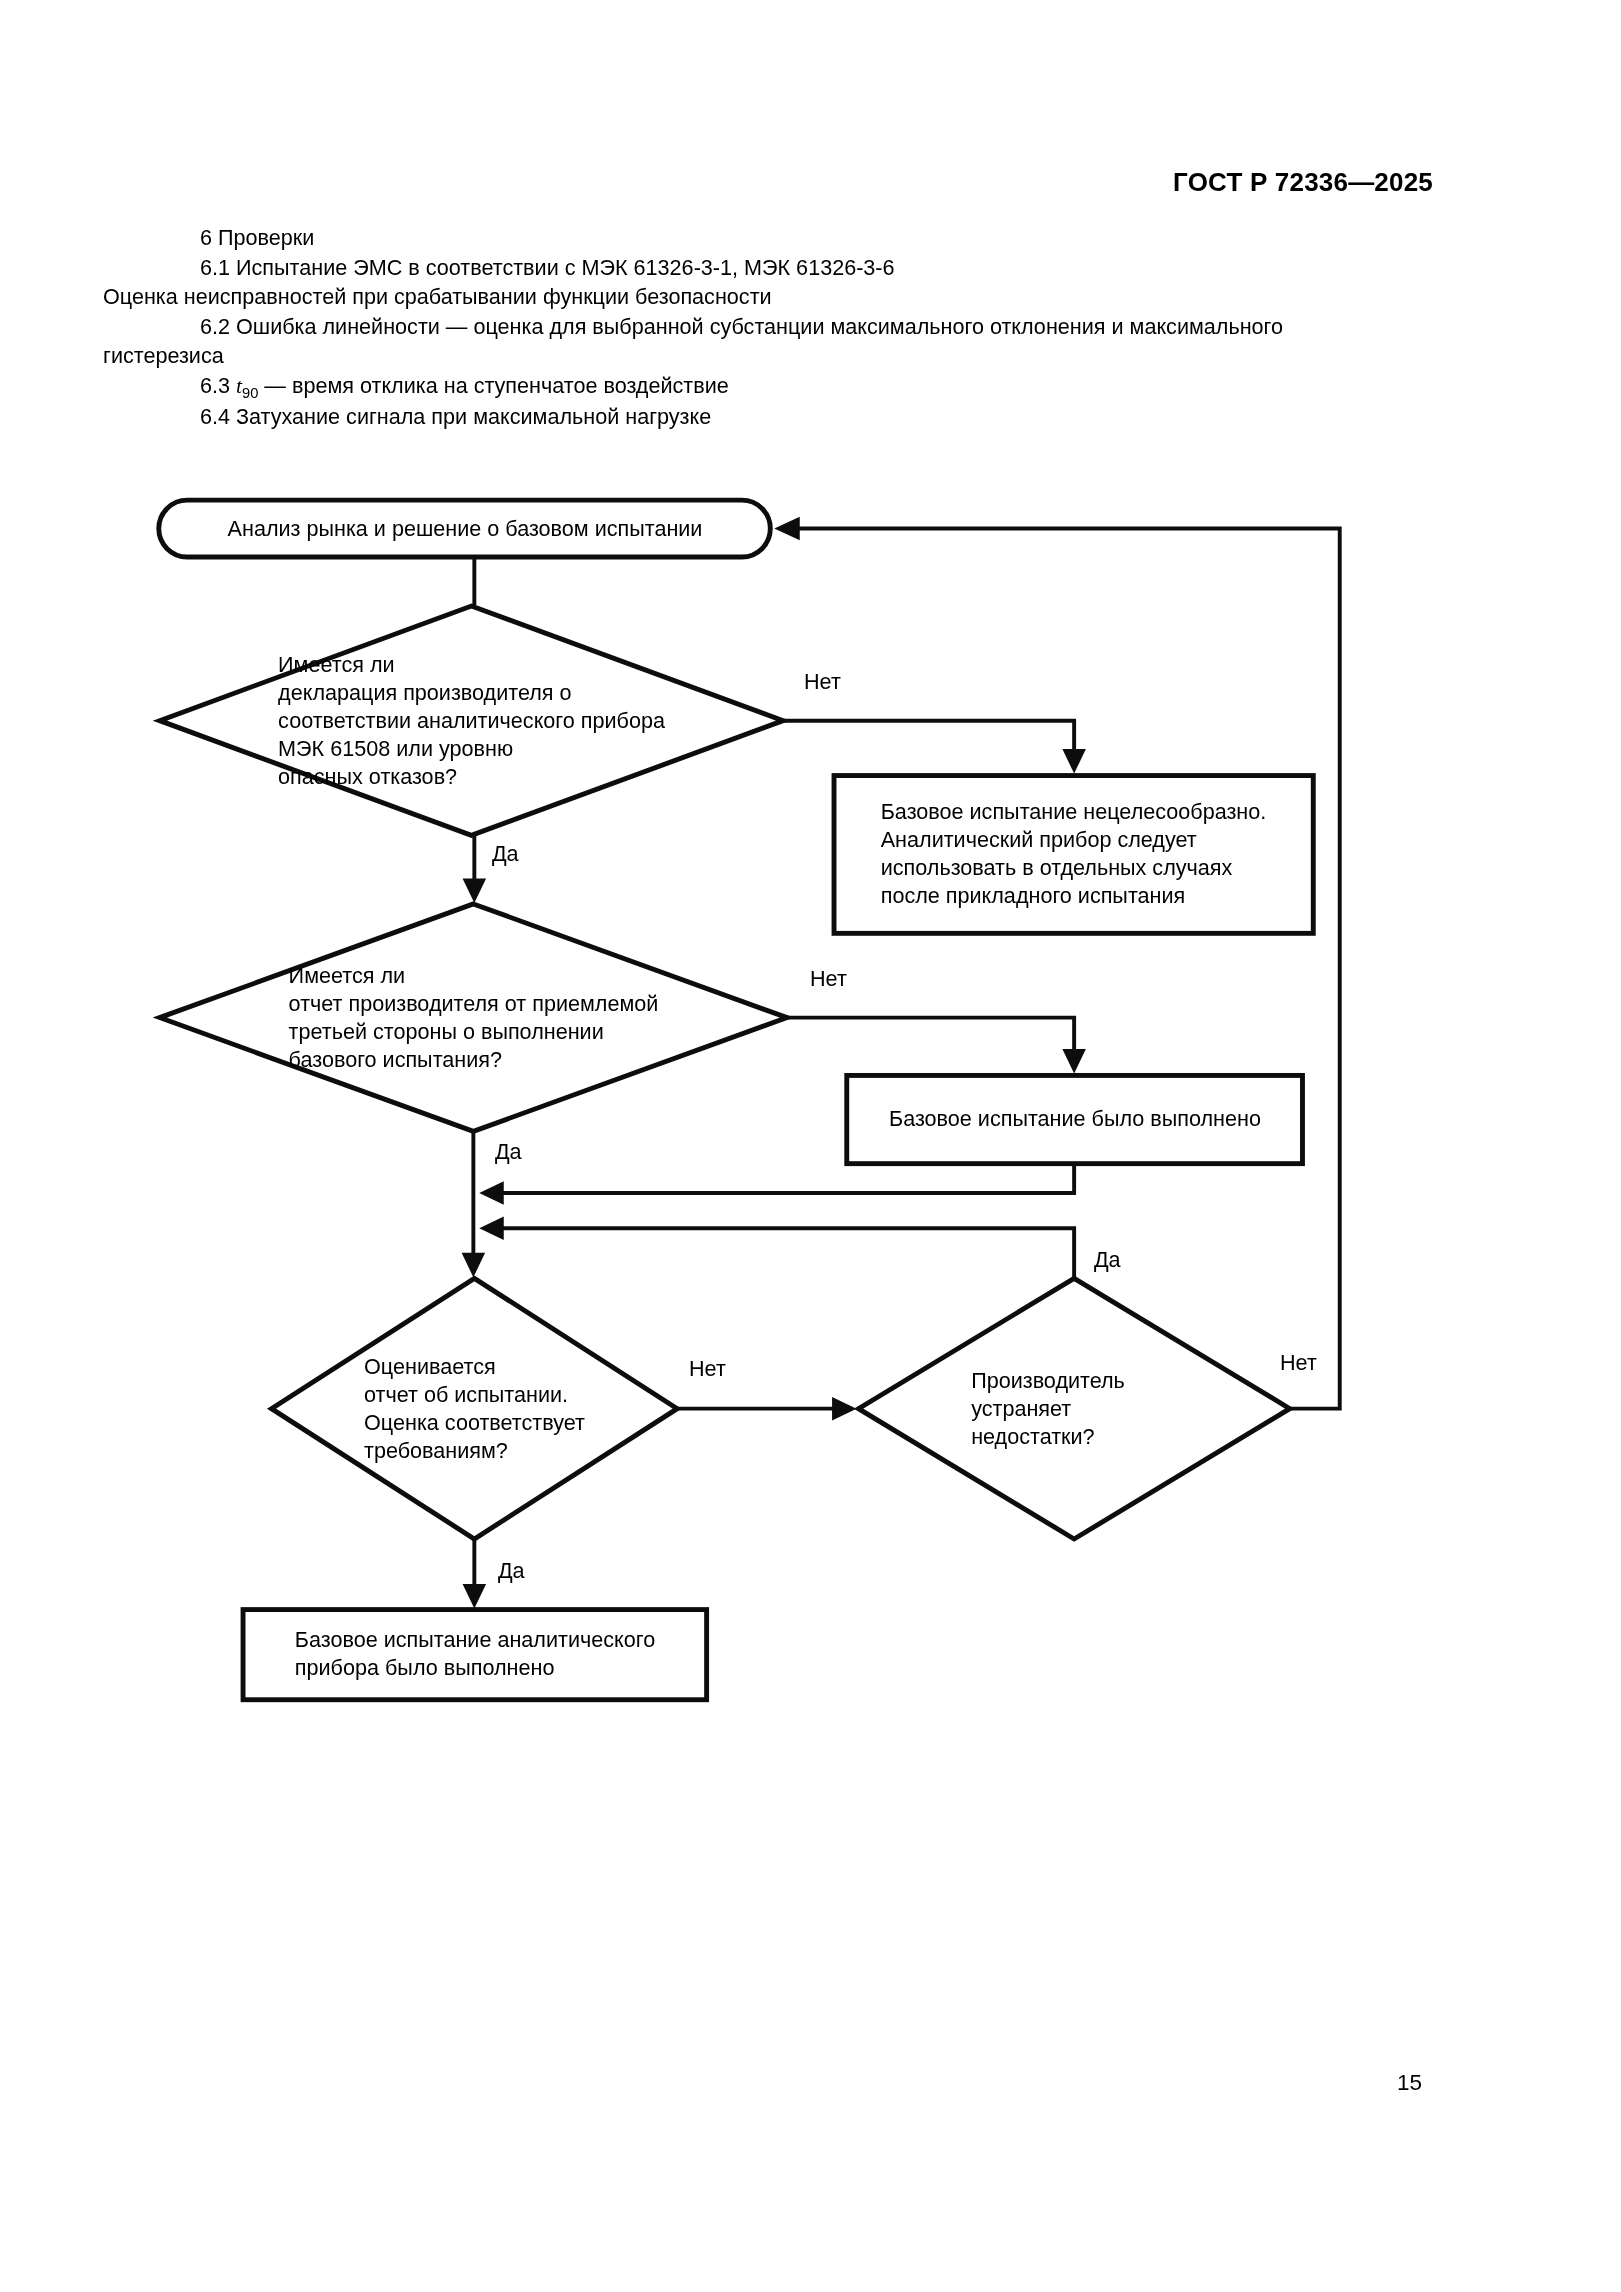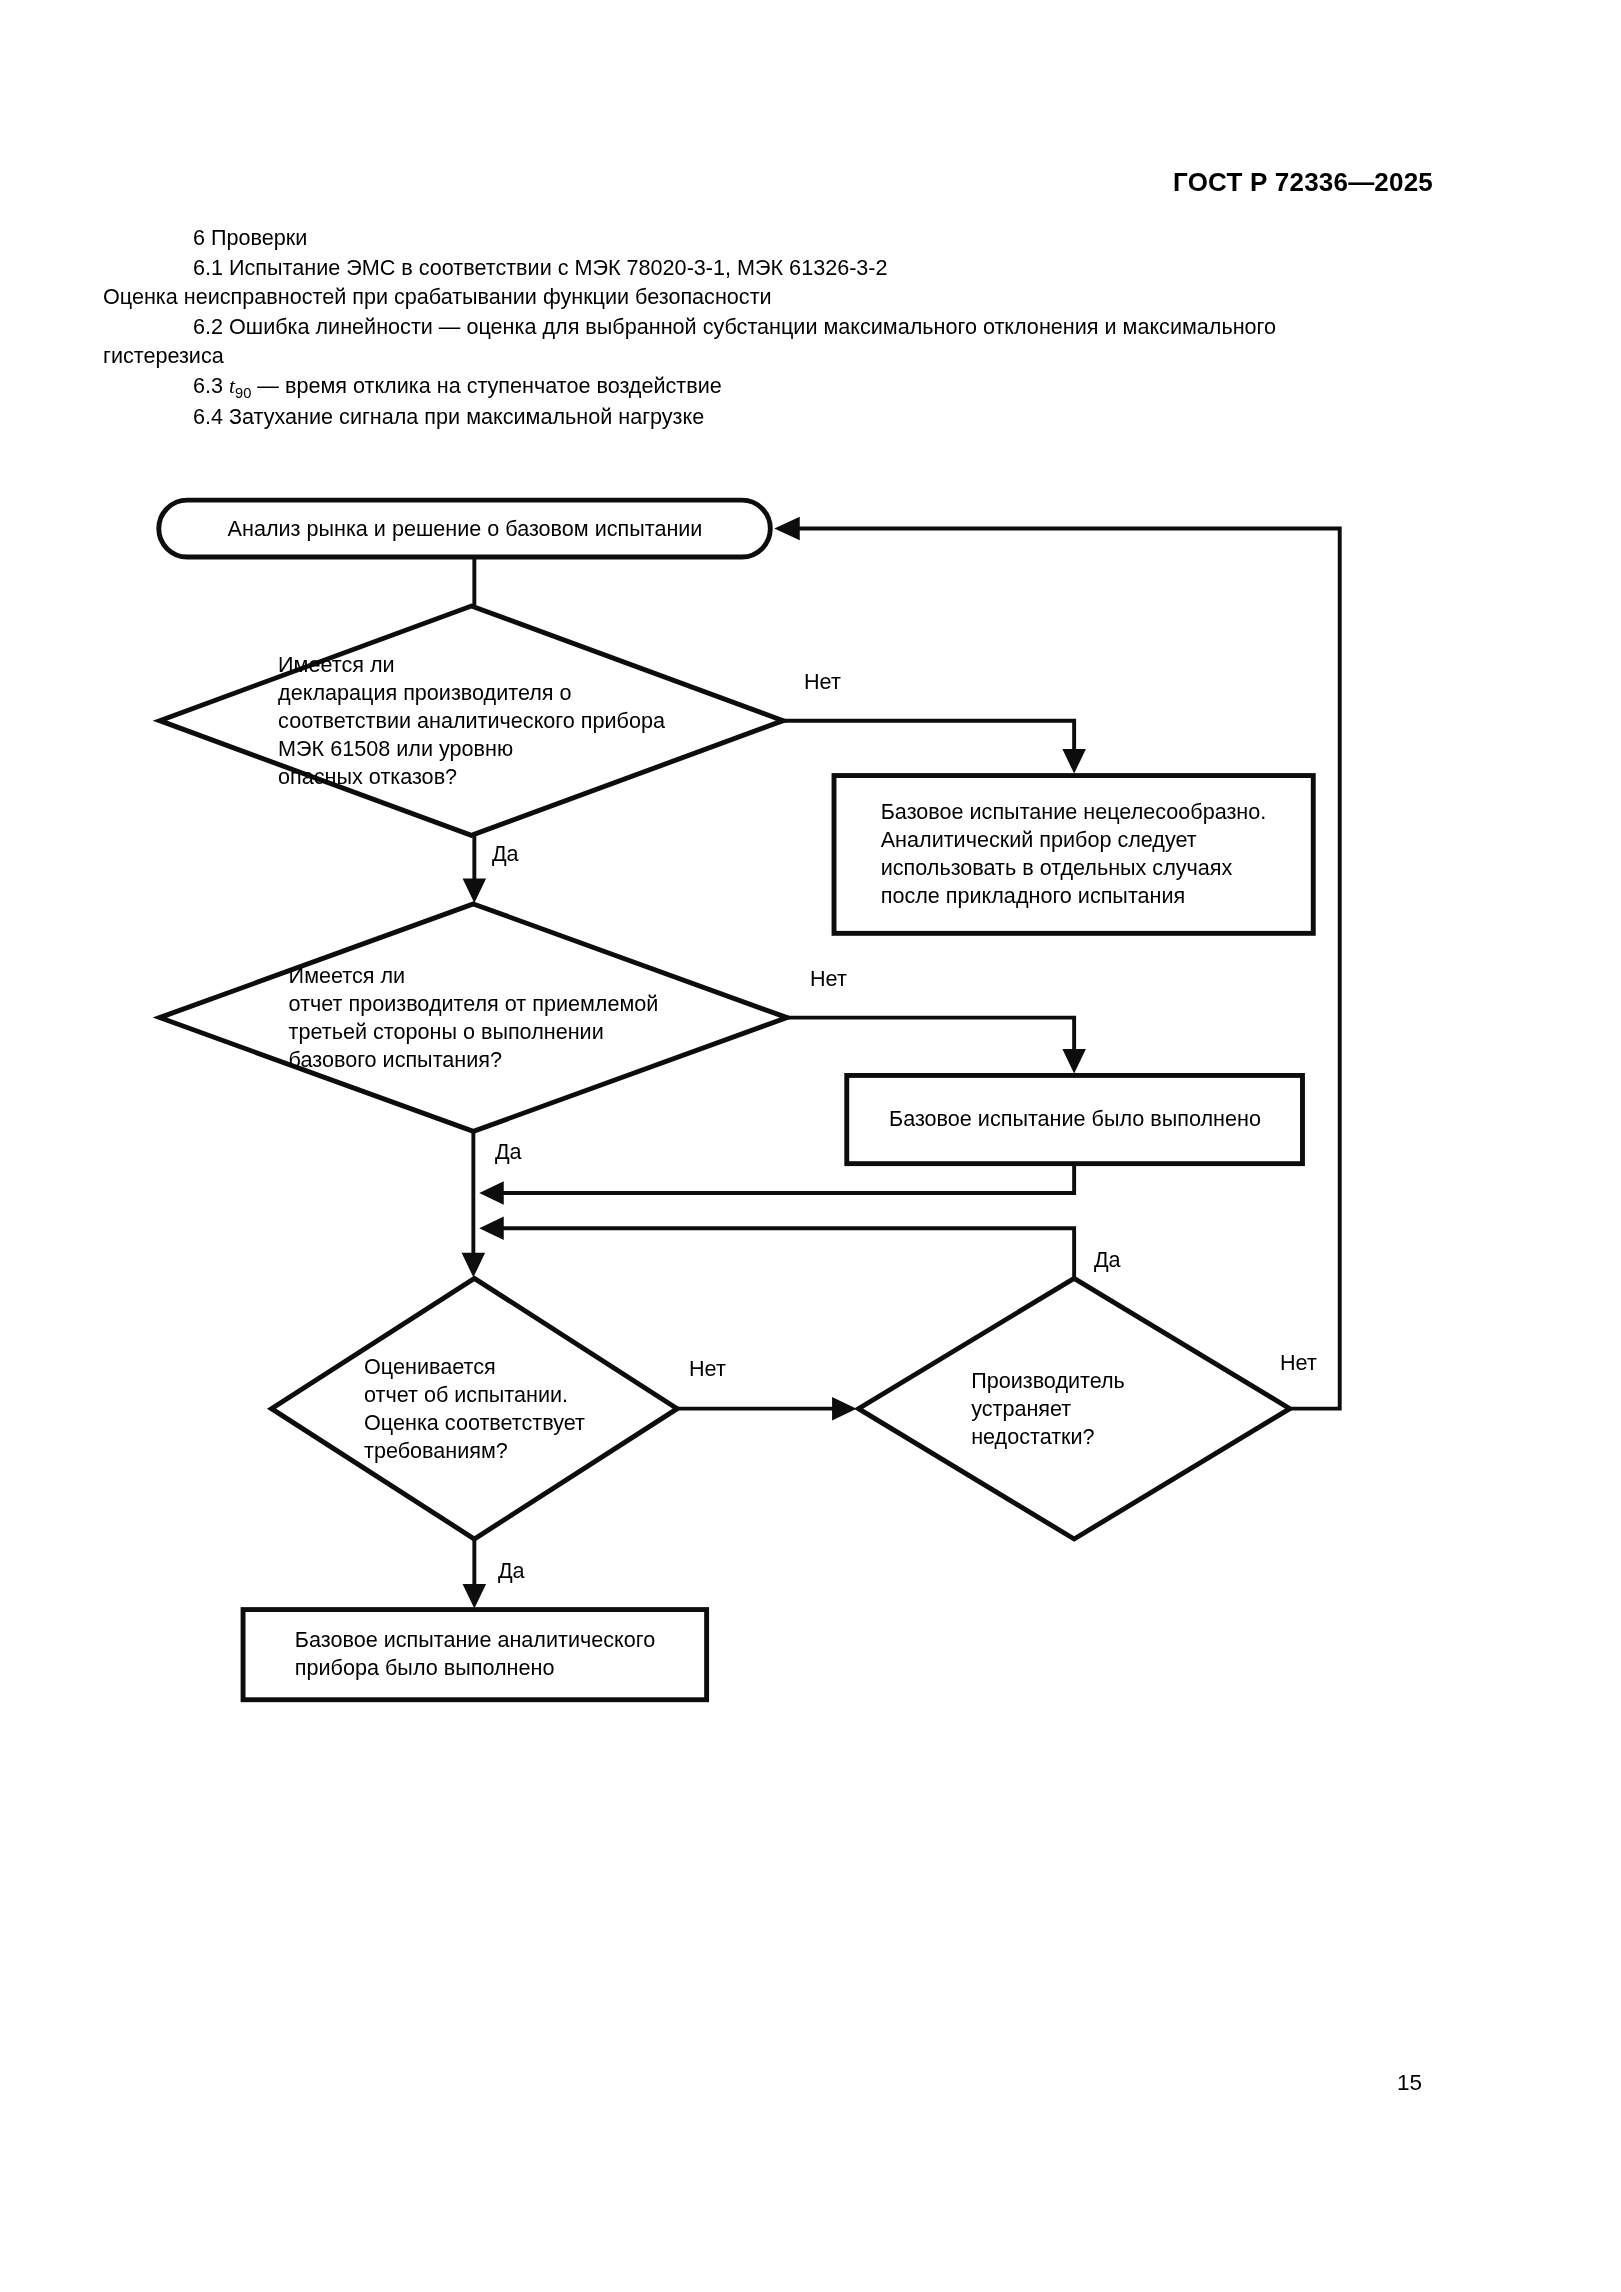--- a/index.html
+++ b/index.html
@@ -13,21 +13,21 @@
   }
   .hdr{
     position:absolute;top:167px;right:188px;
     font-size:26px;font-weight:bold;letter-spacing:0.2px;
     white-space:nowrap;
   }
   .para{
     position:absolute;left:103px;
     font-size:21.6px;line-height:25.5px;white-space:nowrap;
   }
-  .para.ind{left:193px;text-align:right;}
+  .para.ind{left:200px;text-align:right;}
   .tvar{font-style:italic;font-family:"Liberation Serif","DejaVu Serif",serif;}
   .tsub{font-size:14.7px;vertical-align:-4.9px;}
   svg.chart{position:absolute;left:0;top:0;}
   .node-text{
     position:absolute;display:flex;align-items:center;justify-content:center;
     text-align:left;font-size:21.6px;line-height:28px;white-space:pre-line;
   }
   .lbl{
     position:absolute;font-size:21.6px;white-space:nowrap;
   }
@@ -40,21 +40,21 @@
   }
 </style>
 </head>
 <body>
 
 <div id="page">
 
   <div class="hdr">ГОСТ Р 72336—2025</div>
 
   <div class="para ind" style="top:225px">6 Проверки</div>
-  <div class="para ind" style="top:255px">6.1 Испытание ЭМС в соответствии с МЭК 78020-3-1, МЭК 61326-3-2</div>
+  <div class="para ind" style="top:255px">6.1 Испытание ЭМС в соответствии с МЭК 61326-3-1, МЭК 61326-3-6</div>
   <div class="para" style="top:284px">Оценка неисправностей при срабатывании функции безопасности</div>
   <div class="para ind" style="top:314px">6.2 Ошибка линейности — оценка для выбранной субстанции максимального отклонения и максимального</div>
   <div class="para" style="top:343px">гистерезиса</div>
   <div class="para ind" style="top:373px"><span>6.3 </span><span class="tvar">t</span><span class="tsub">90</span><span> — время отклика на ступенчатое воздействие</span></div>
   <div class="para ind" style="top:404px">6.4 Затухание сигнала при максимальной нагрузке</div>
 
   <svg class="chart" width="1621" height="2293" viewBox="0 0 1654 2339">
     <g fill="none" stroke="#0d0d0d" stroke-width="4">
 
       <polyline points="484,568 484,617"></polyline>

